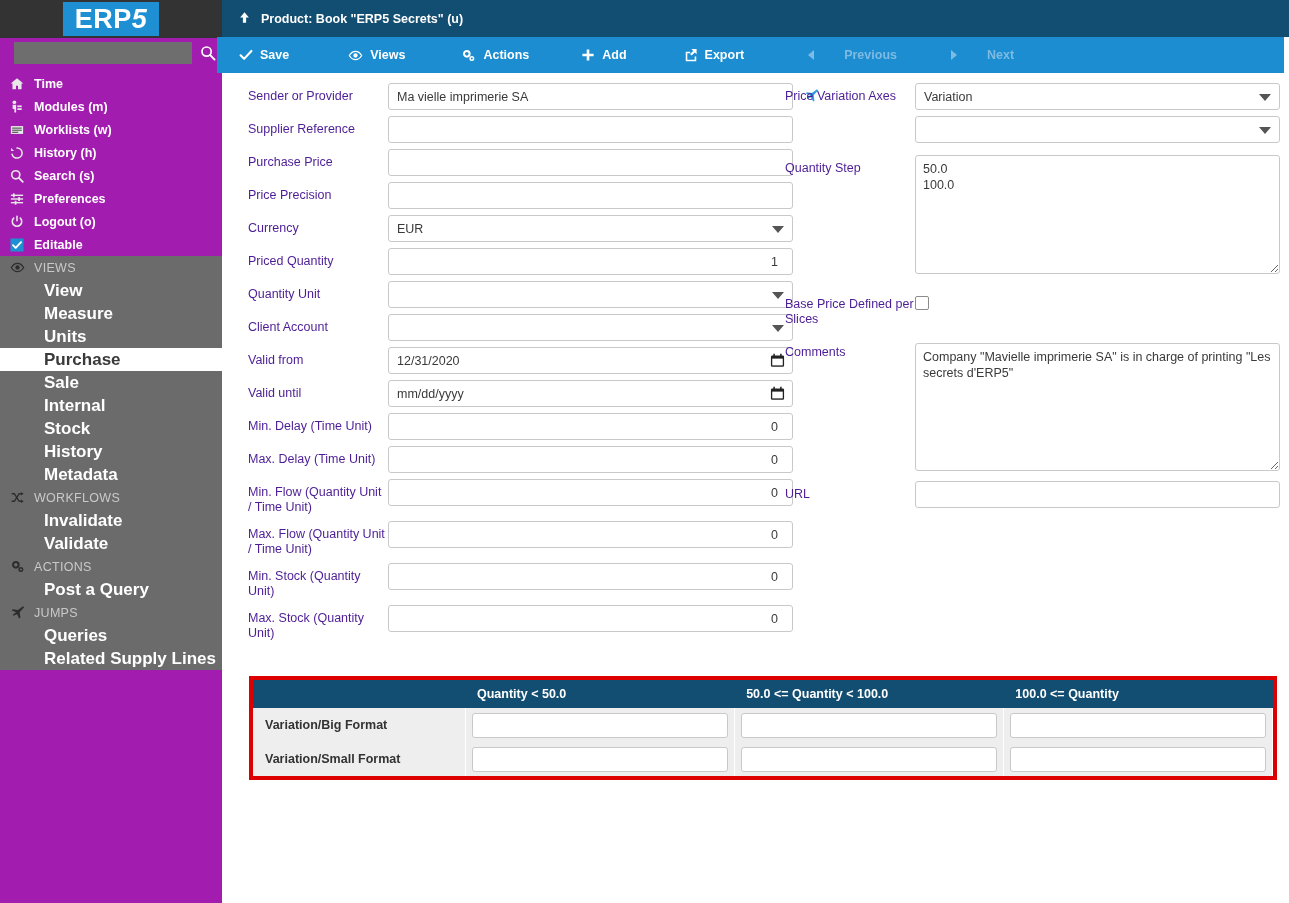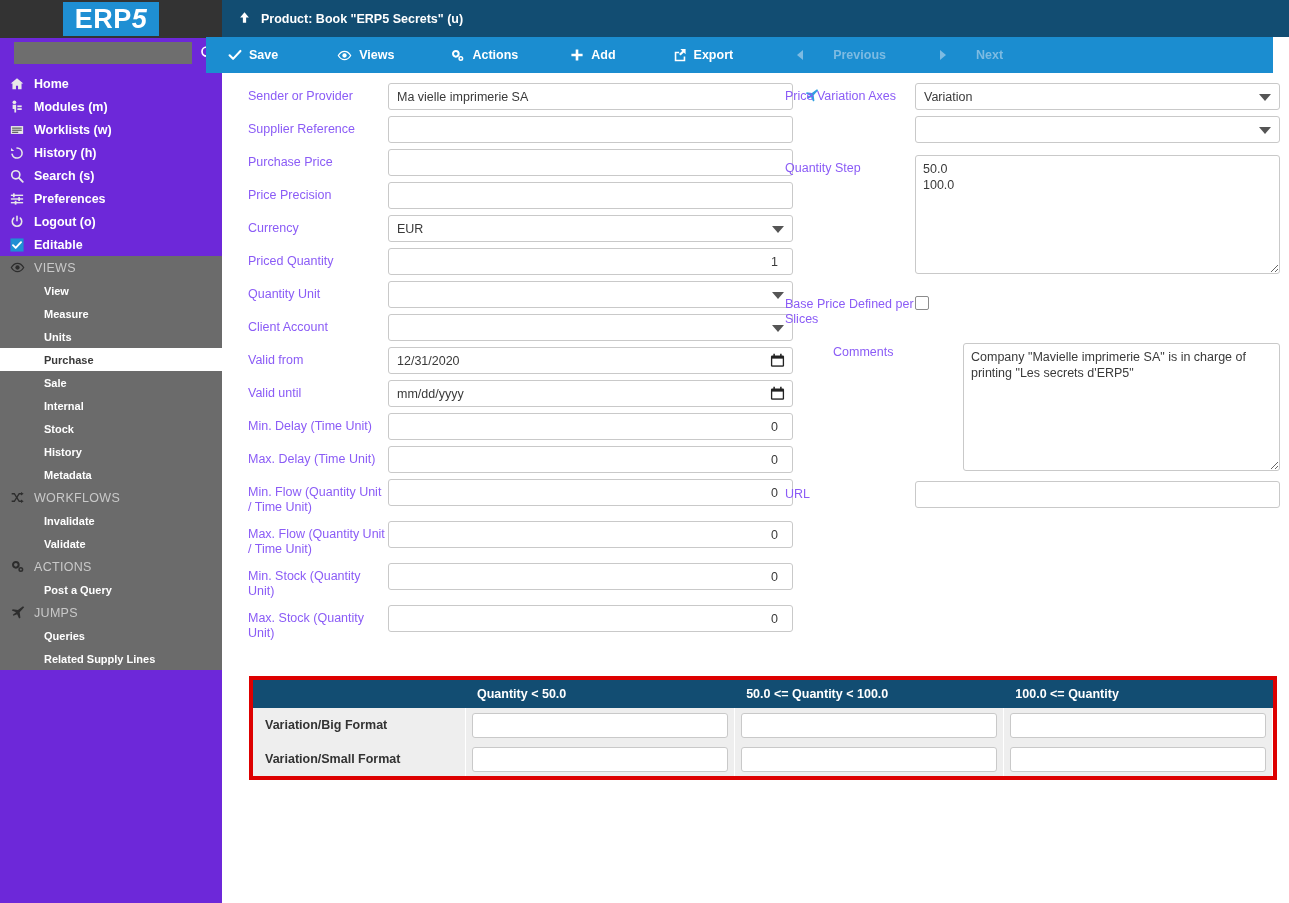--- a/index.html
+++ b/index.html
@@ -9,21 +9,21 @@
     background: #ffffff;
     font-family: "Liberation Sans", sans-serif;
     overflow: hidden;
   }
   #app { position: relative; width: 1289px; height: 903px; }
 
   
   #sidebar {
     position: absolute; left: 0; top: 0;
     width: 222px; height: 903px;
-    background: #6d28d9;
+    background: #a21caf;
   }
   #logo-wrap {
     height: 38px; display: flex; align-items: center; justify-content: center;
     background: #333333;
   }
   #logo {
     background: #1f8fd3; color: #ffffff;
     font-size: 27px; font-weight: bold; letter-spacing: .5px;
     padding: 0 12px; line-height: 34px;
     font-family: "Liberation Sans", sans-serif;
@@ -52,35 +52,35 @@
     width: 24px; flex: none; display: flex;
     align-items: center; justify-content: flex-start;
   }
   .nav-item .lbl { white-space: nowrap; }
   .nav-item.top-lvl .lbl { color: #ffffff; font-weight: bold; font-size: 12.5px; }
 
   
   .group-block { background: #6b6b6b; }
   .nav-item.group-head .lbl { color: #c9c9c9; font-weight: normal; letter-spacing: .3px; }
   .nav-item.sub { padding-left: 44px; }
-  .nav-item.sub .lbl { color: #ffffff; font-weight: bold; font-size: 11px; }
+  .nav-item.sub .lbl { color: #ffffff; font-weight: bold; font-size: 17px; }
   .nav-item.selected { background: #ffffff; }
   .nav-item.selected .lbl { color: #3a3a3a; font-weight: bold; }
 
   
   #titlebar {
     position: absolute; left: 222px; top: 0;
     width: 1067px; height: 37px;
     background: #124d72; color: #ffffff;
     display: flex; align-items: center; padding-left: 16px; gap: 10px;
   }
   #titlebar .title-text { font-size: 12.5px; font-weight: bold; }
 
   #toolbar {
-    position: absolute; left: 206px; top: 37px;
+    position: absolute; left: 217px; top: 37px;
     width: 1067px; height: 36px;
     background: #1b8dd0;
     display: flex; align-items: center;
   }
   .tb-btn {
     display: flex; align-items: center; gap: 7px;
     color: #ffffff; font-size: 12.5px; font-weight: bold;
     cursor: pointer; height: 36px;
   }
   .tb-btn.disabled { color: #7dbbe2; cursor: default; }
@@ -89,21 +89,21 @@
   
   #content {
     position: absolute; left: 222px; top: 73px;
     width: 1067px; height: 830px; background: #ffffff;
   }
   .col-left  { position: absolute; left: 26px;  top: 10px; width: 545px; }
   .col-right { position: absolute; left: 563px; top: 10px; width: 495px; }
 
   .frow { display: flex; align-items: flex-start; margin-bottom: 6px; }
   .flabel {
-    color: #8b5cf6; font-size: 12.5px; line-height: 15px;
+    color: #4c1d95; font-size: 12.5px; line-height: 15px;
     padding-top: 6px; flex: none;
   }
   .col-left  .flabel { width: 140px; }
   .col-right .flabel { width: 130px; }
   .fctl { flex: 1; position: relative; }
 
   .inp {
     width: 100%; height: 27px;
     border: 1px solid #c9c9c9; border-radius: 3px;
     background: #ffffff; font-size: 12.5px; color: #3a3a3a;
@@ -199,21 +199,21 @@
     </div>
 
     <div class="nav-list">
 
       <div class="nav-item top-lvl">
         <span class="ico">
           <svg width="14" height="14" viewBox="0 0 16 16">
               <path d="M8 1.5 0.8 7.3h2V14h4v-4h2.4v4h4V7.3h2z" fill="#e8e8e8"></path>
             </svg>
         </span>
-        <span class="lbl">Home</span>
+        <span class="lbl">Time</span>
       </div>
 
       <div class="nav-item top-lvl">
         <span class="ico">
           <svg width="14" height="14" viewBox="0 0 16 16">
             <circle cx="5" cy="2.6" r="2.1" fill="#e8e8e8"></circle>
             <path d="M3 5.4h4v9h-2v-4h-2z" fill="#e8e8e8"></path>
             <rect x="8.4" y="6.2" width="5" height="2" fill="#e8e8e8"></rect>
             <rect x="8.4" y="9.4" width="5" height="2" fill="#e8e8e8"></rect>
           </svg>
@@ -599,21 +599,21 @@
       </div>
 
       <div class="frow" style="margin-top:13px;">
         <div class="flabel">Base Price Defined per Slices</div>
         <div class="fctl">
           <input class="cb" type="checkbox" style="">
         </div>
       </div>
 
       <div class="frow" style="margin-top:16px;">
-        <div class="flabel" style="padding-top:2px;margin-left:48px;">Comments</div>
+        <div class="flabel" style="padding-top:2px;">Comments</div>
         <div class="fctl">
           <textarea class="ta" style="height: 128px;">Company "Mavielle imprimerie SA" is in charge of printing "Les secrets d'ERP5"</textarea>
         </div>
       </div>
 
       <div class="frow" style="margin-top:2px;">
         <div class="flabel">URL</div>
         <div class="fctl"><input class="inp" type="text" style=""></div>
       </div>
     </div>

